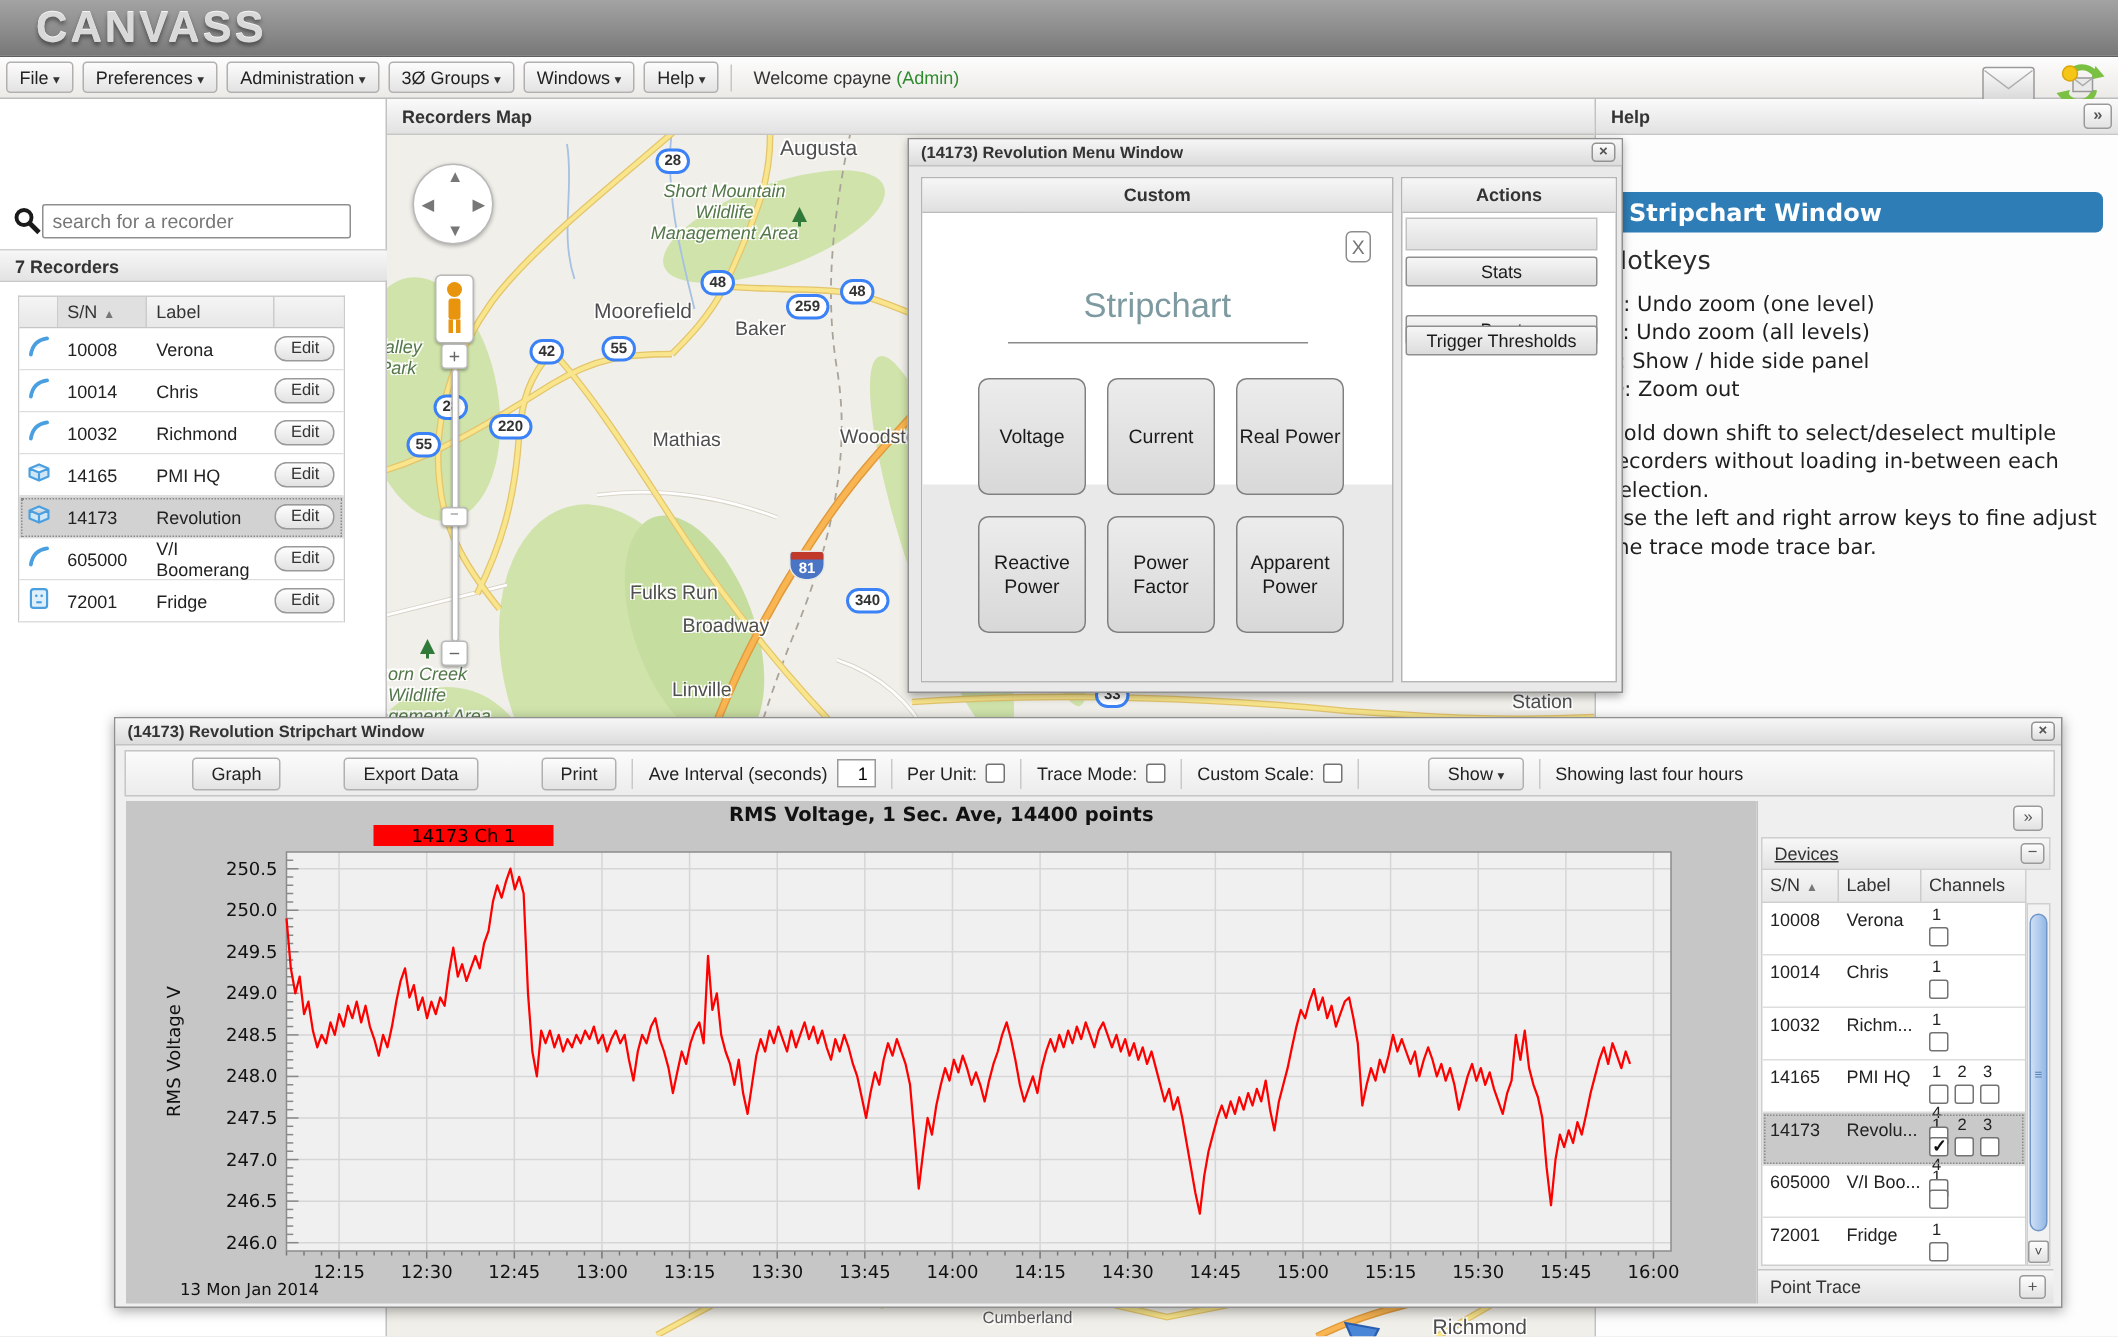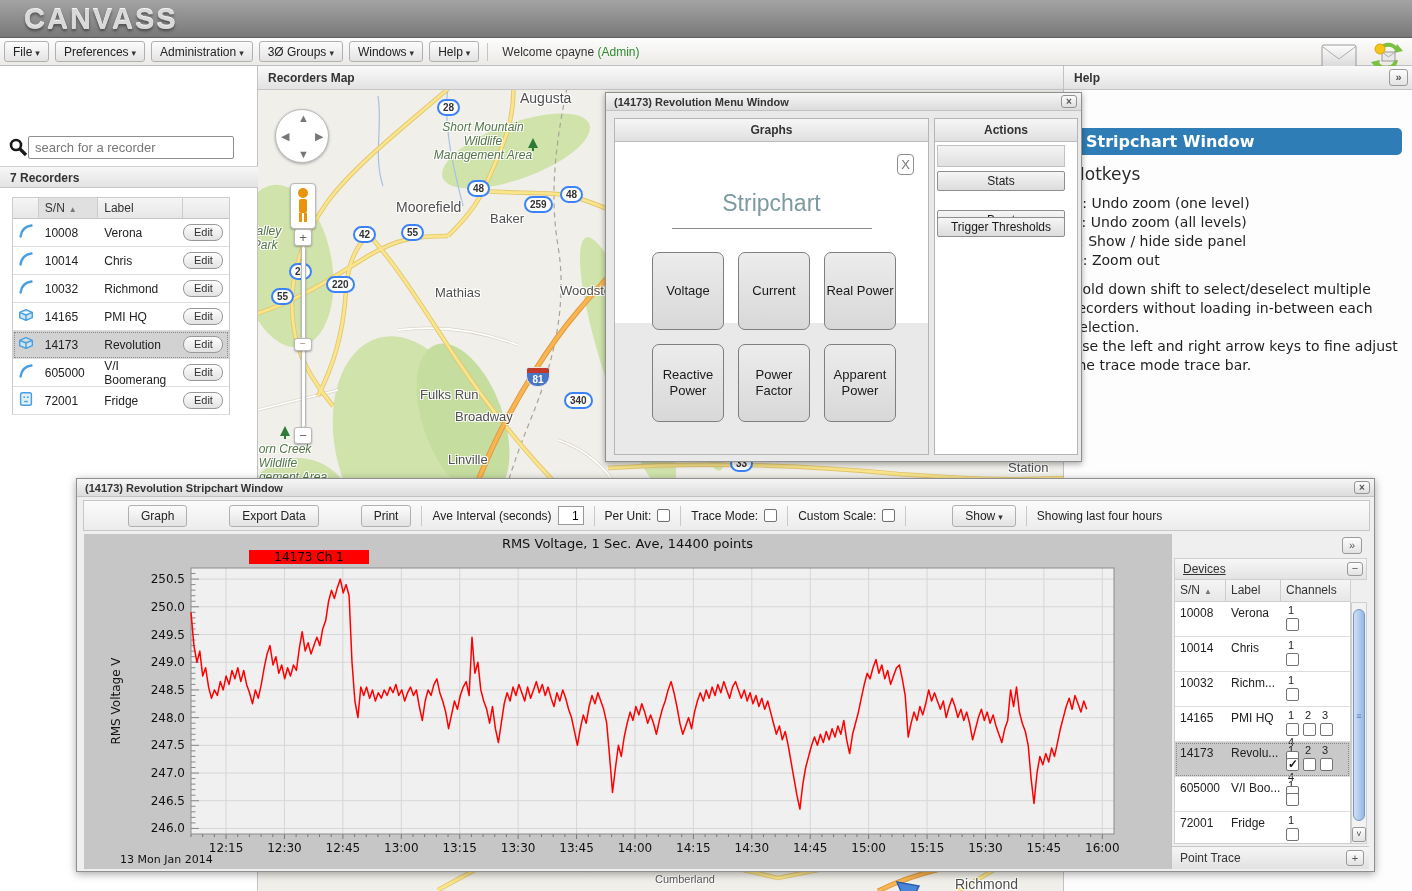--- a/index.html
+++ b/index.html
@@ -130,21 +130,21 @@
   .tb-sep { width:1px; height:20px; background:#c9c9c9; margin:0 4px; }
   .tb-label { font-size:12px; color:#222; }
   #ave-input { width:26px; height:19px; border:1px solid #999; font-size:12px; text-align:right; padding-right:4px; font-family:inherit;}
   .cb { display:inline-block; width:13px; height:13px; background:#fff; border:1px solid #737373; border-radius:2px;
     vertical-align:middle; position:relative; }
   .cb.checked::after { content:"✓"; position:absolute; left:1px; top:-2px; font-size:12px; font-weight:bold; color:#111; }
   #strip-status { font-size:12px; color:#222; }
 
   #chart-area { position:absolute; left:7px; top:55px; width:1087px; height:335px; background:#c6c6c6; }
   #chart-title { position:absolute; left:0; top:2px; width:100%; text-align:center;
-    font-family:"DejaVu Sans", sans-serif; font-size:13px; color:#111; }
+    font-family:"DejaVu Sans", sans-serif; font-size:13px; color:#111;font-weight:bold; }
   #chart-legend { position:absolute; left:165px; top:16px; width:120px; height:14px; text-align:center;
     font-family:"DejaVu Sans", sans-serif; font-size:12px; color:#000; line-height:14px; }
   #chart-ylabel { position:absolute; left:-28px; top:160px; width:120px; text-align:center;
     transform:rotate(-90deg); font-family:"DejaVu Sans", sans-serif; font-size:12px; color:#111; }
   #chart-date { position:absolute; left:36px; top:319px; font-family:"DejaVu Sans", sans-serif; font-size:11px; color:#111; }
 
   
   #devices-panel { position:absolute; left:1094px; top:55px; width:197px; height:335px; background:#efefef;
     border-left:1px solid #c2c2c2; }
   #dev-collapse { position:absolute; right:6px; top:3px; width:20px; height:17px; background:linear-gradient(#fdfdfd,#e2e2e2);
@@ -426,21 +426,21 @@
       <div class="help-para" style="top:190px;">Hold down shift to select/deselect multiple recorders without loading in-between each selection.</div>
       <div class="help-para" style="top:247px;">Use the left and right arrow keys to fine adjust the trace mode trace bar.</div>
     </div>
   </div>
 
   <div id="menu-window">
     <div class="win-title"><span>(14173) Revolution Menu Window</span>
       <div class="win-close">×</div>
     </div>
     <div id="graphs-col">
-      <div class="col-hdr">Graphs</div>
+      <div class="col-hdr">Custom</div>
       <div id="graphs-body">
         <div id="graphs-gray"></div>
         <div id="grp-dismiss">X</div>
         <div id="grp-title">Stripchart</div>
         <div id="grp-underline"></div>
         <div class="graph-btn" style="left:37px; top:110px;">Voltage</div>
         <div class="graph-btn" style="left:123px; top:110px;">Current</div>
         <div class="graph-btn" style="left:209px; top:110px;">Real Power</div>
         <div class="graph-btn" style="left:37px; top:202px;">Reactive Power</div>
         <div class="graph-btn" style="left:123px; top:202px;">Power Factor</div>

